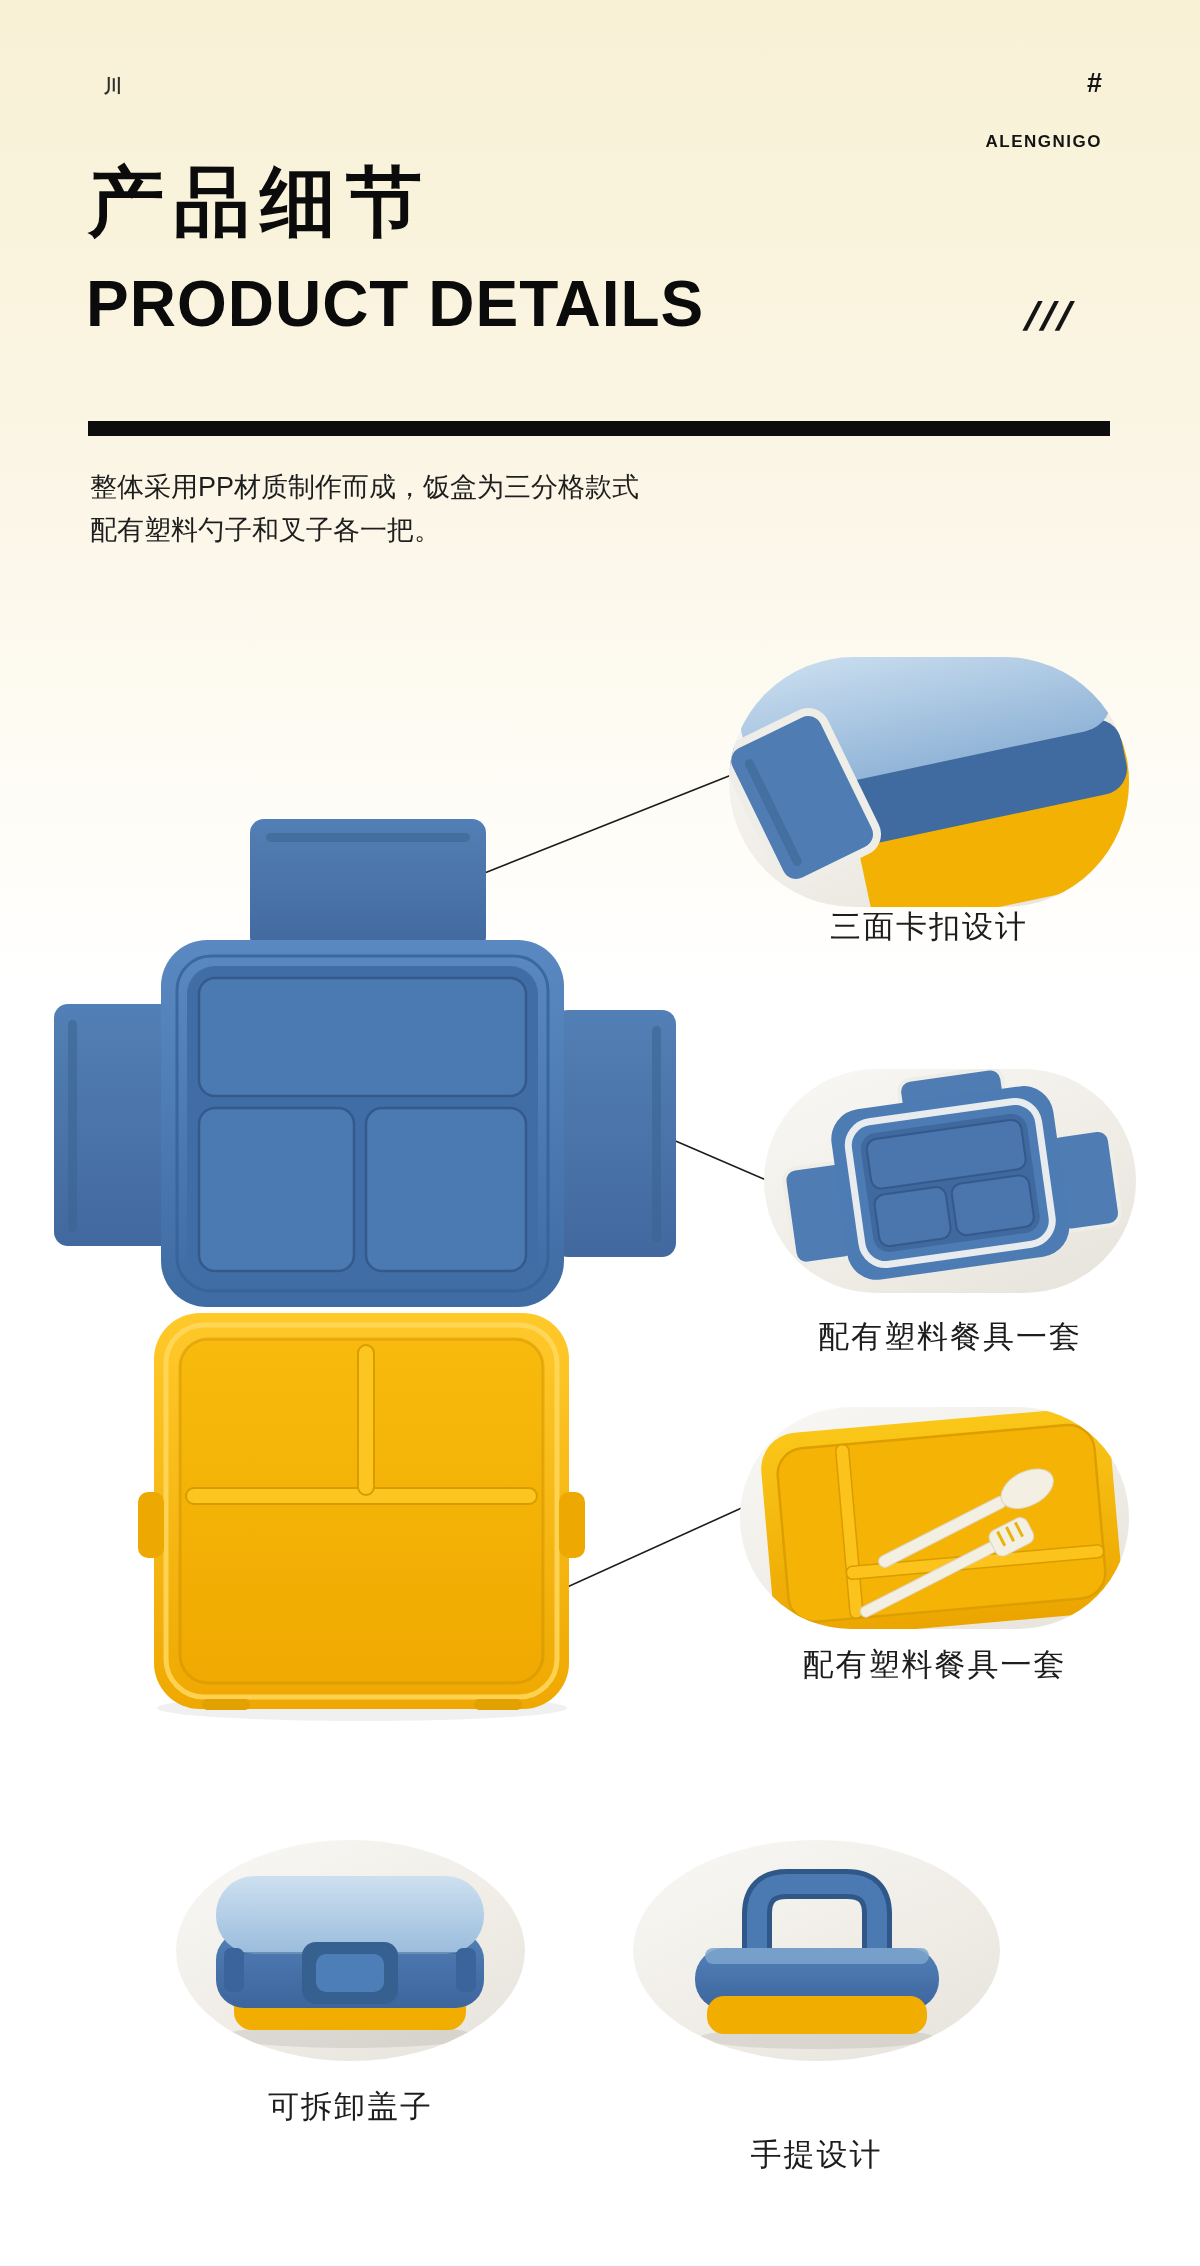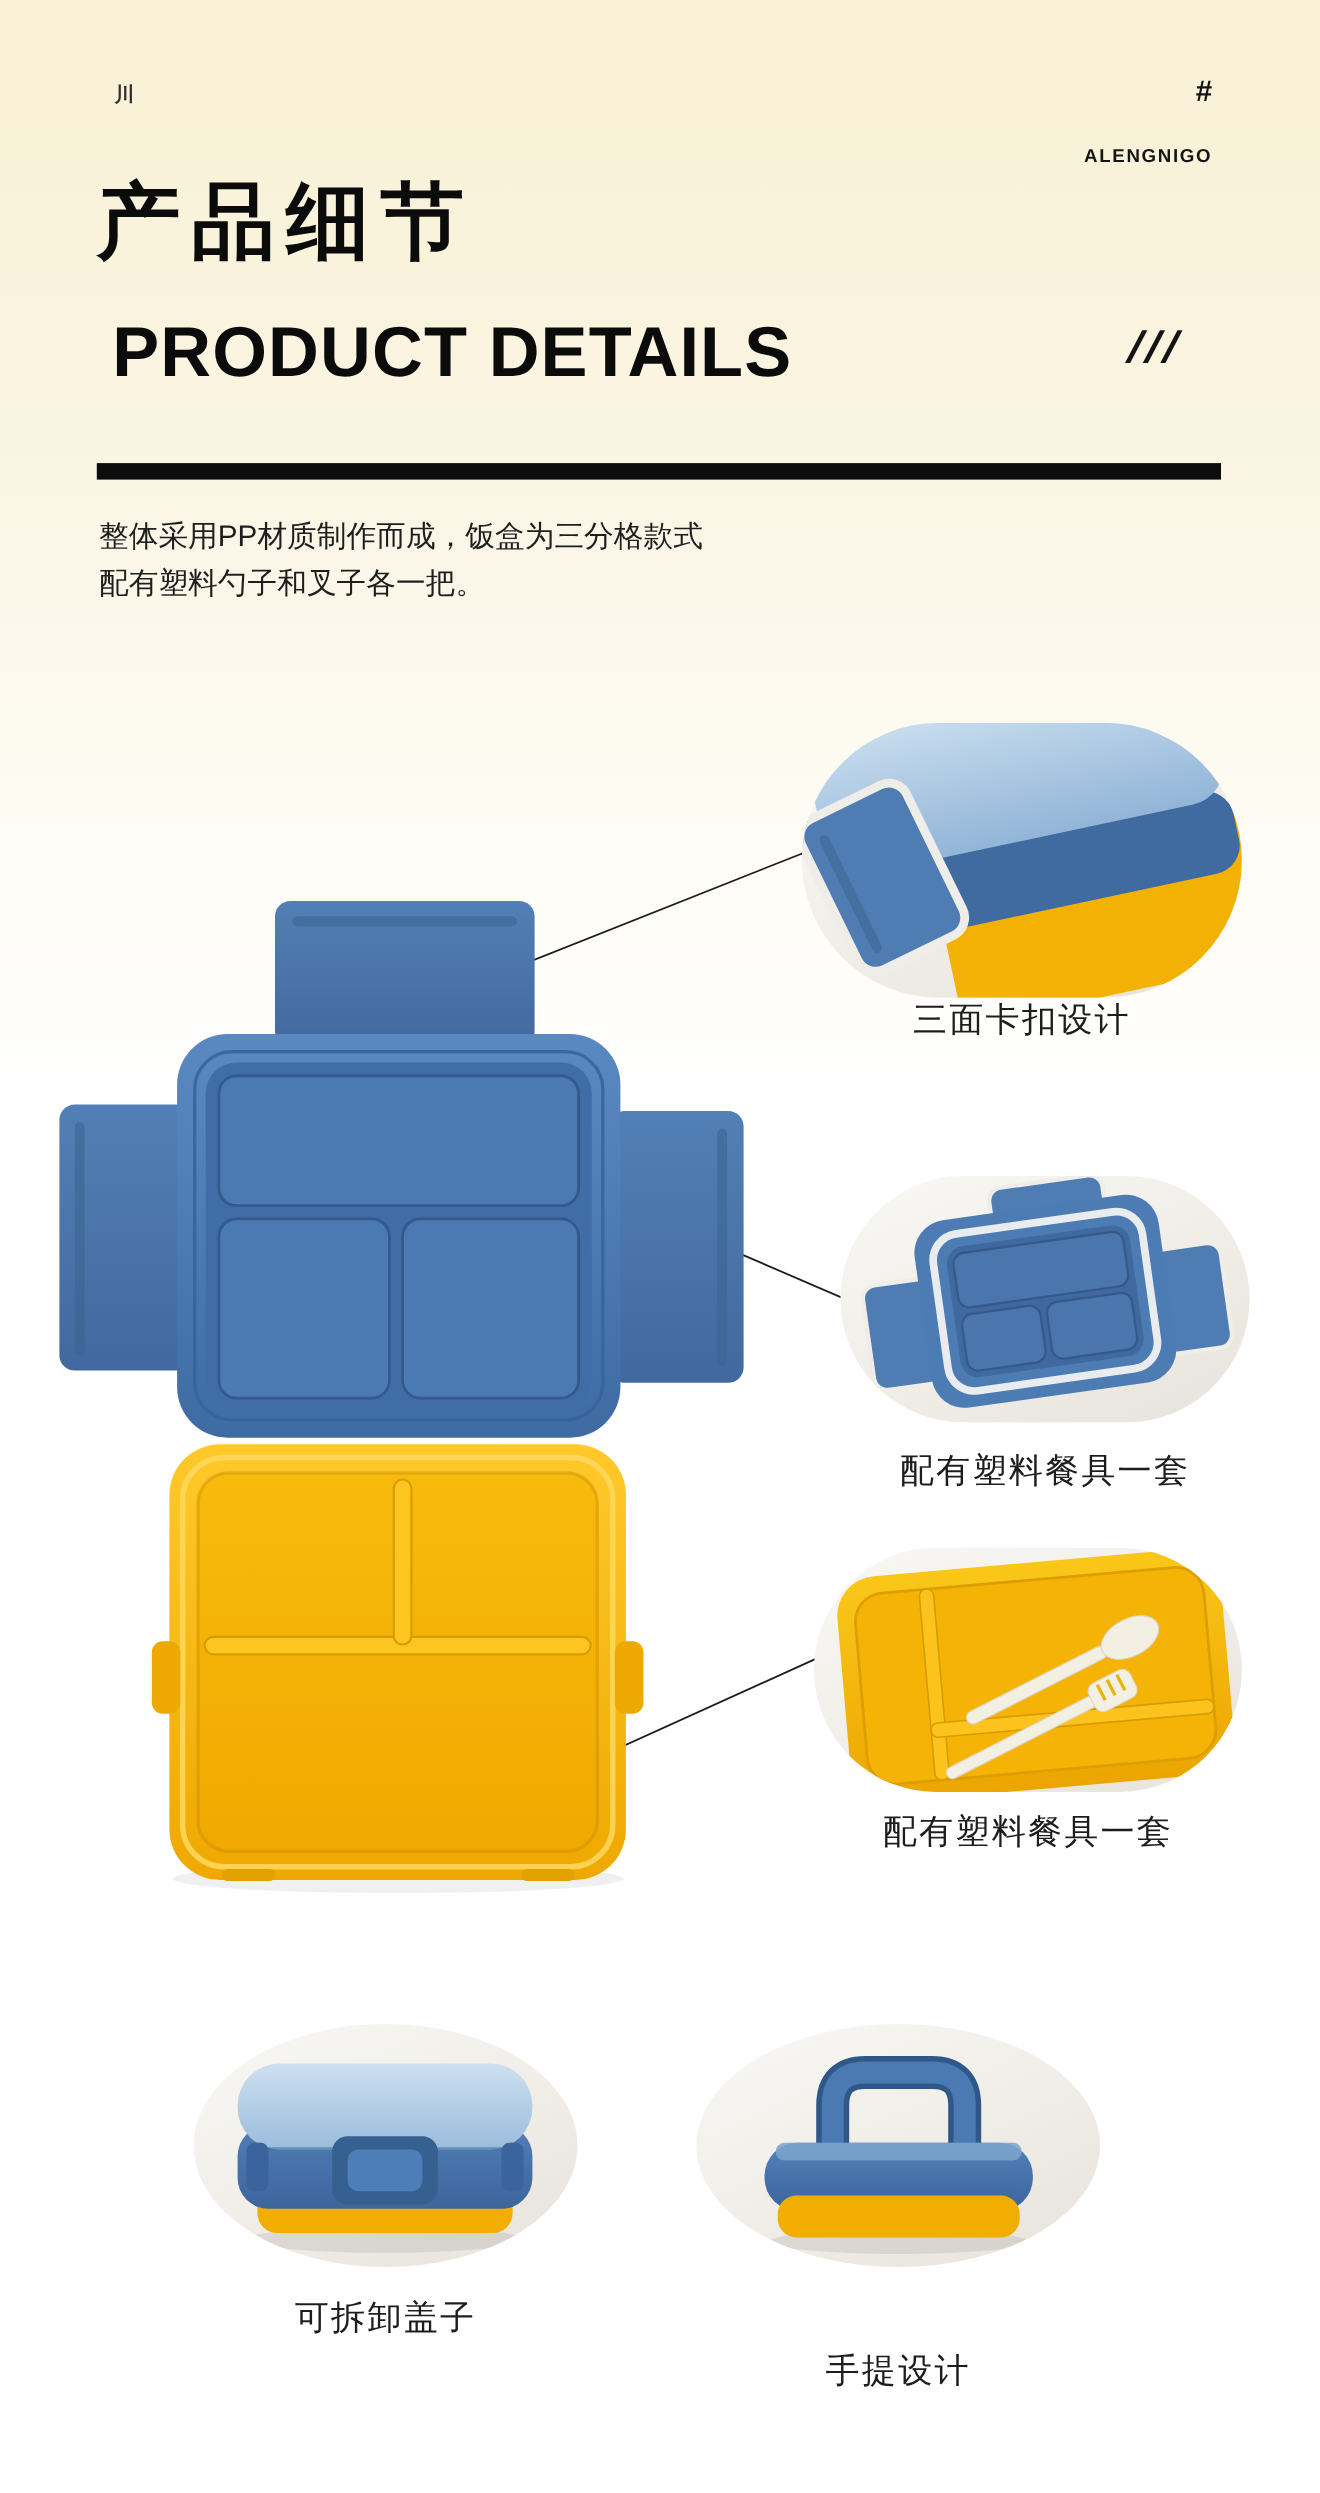--- a/index.html
+++ b/index.html
@@ -7,21 +7,21 @@
     position:relative; width:1200px; height:2266px; overflow:hidden;
     background: linear-gradient(180deg, #f8f1d6 0%, #f9f3dc 10%, #fbf6e7 22%, #fefcf5 34%, #ffffff 44%, #ffffff 100%);
     font-family:"Liberation Sans","DejaVu Sans",sans-serif;
     color:#111;
   }
   .abs { position:absolute; }
   .brand-mark { left:104px; top:74px; font-size:18px; letter-spacing:2px; color:#2e2e2e; font-weight:600; }
   .hash { right:98px; top:68px; font-size:27px; font-weight:700; text-align:right; color:#141414; }
   .brand-name { right:98px; top:112px; font-size:17px; font-weight:700; letter-spacing:1.5px; color:#141414;margin-top:20px; }
   .title-cn { left:88px; top:160px; margin:0; font-size:76px; font-weight:900; letter-spacing:10px; color:#0b0b0b; line-height:1.1; }
-  .title-en { left:86px; top:268px; margin:16px; font-size:64px; font-weight:800; letter-spacing:1px; color:#0b0b0b; line-height:1.15; }
+  .title-en { left:86px; top:268px; margin:0; font-size:64px; font-weight:800; letter-spacing:1px; color:#0b0b0b; line-height:1.15; }
   .slashes { left:1026px; top:294px; font-size:40px; font-weight:700; font-style:italic; letter-spacing:5px; color:#141414; transform:skewX(-8deg); }
   .divider { left:88px; top:421px; width:1022px; height:15px; background:#0d0d0d; }
   .desc { left:90px; top:466px; margin:0; font-size:27px; line-height:1.58; color:#1e1e1e; }
   .connectors { left:0; top:0; z-index:1; pointer-events:none; }
   .main-art { left:50px; top:800px; width:650px; height:930px; z-index:2; }
   .bubble {
     overflow:hidden; z-index:2;
     background:linear-gradient(155deg,#f9f8f5 0%,#f0ede7 55%,#e6e3db 100%);
   }
   .bubble-1 { left:729px; top:657px;  width:400px; height:250px; border-radius:125px; }

